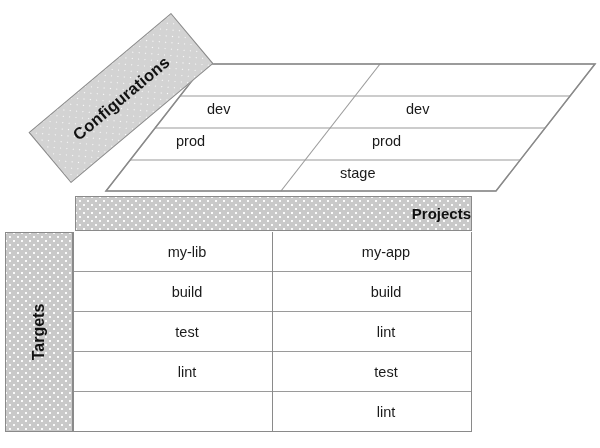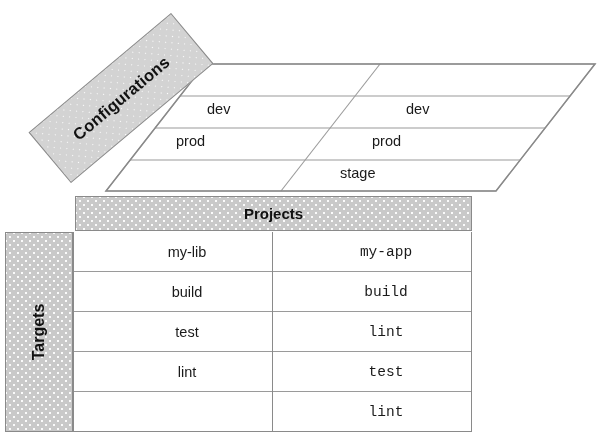--- a/index.html
+++ b/index.html
@@ -111,21 +111,21 @@
   #projects-header {
     position: absolute;
     left: 75px;
     top: 196px;
     width: 397px;
     height: 35px;
     border: 1.6px solid #8a8a8a;
     box-sizing: border-box;
     display: flex;
     align-items: center;
-    justify-content: center;
+    justify-content: flex-end;
   }
 
   
   #projects-grid {
     position: absolute;
     left: 73px;
     top: 232px;
     width: 399px;
     height: 200px;
     border: 1.6px solid #8a8a8a;
@@ -134,21 +134,20 @@
     display: flex;
   }
   .grid-col {
     flex: 0 0 198px;
     display: flex;
     flex-direction: column;
   }
   .grid-col.col-right {
     flex: 1 1 auto;
     border-left: 1.6px solid #8a8a8a;
-    font-family: Liberation Mono, monospace;
   }
   .grid-cell {
     flex: 1 1 0;
     display: flex;
     align-items: center;
     justify-content: center;
     border-bottom: 1.2px solid #9a9a9a;
     box-sizing: border-box;
     padding-left: 28px;
   }

